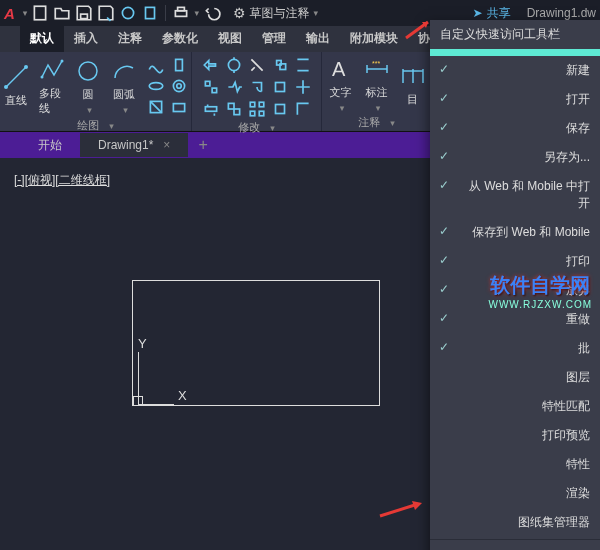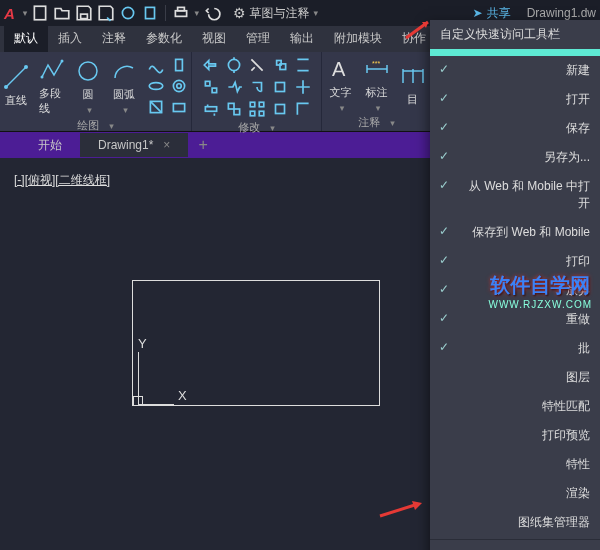--- a/index.html
+++ b/index.html
@@ -7,21 +7,21 @@
 
   .titlebar { height: 26px; background: #1b1e28; display: flex; align-items: center; padding: 0 4px; gap: 4px; }
   .logo { color: #e63946; font-weight: bold; font-size: 15px; font-style: italic; margin-right: 4px; }
   .qat-icon { width: 18px; height: 18px; display: inline-flex; align-items: center; justify-content: center; color: #c8c8c8; }
   .qat-sep { width: 1px; height: 16px; background: #3a3d48; margin: 0 2px; }
   .workspace { margin-left: 8px; display: flex; align-items: center; gap: 4px; color: #c8c8c8; }
   .gear { font-size: 14px; }
   .share { color: #5bb8e8; margin-left: auto; display: flex; align-items: center; gap: 4px; }
   .docname { margin-left: 12px; color: #aaa; }
 
-  .ribbon-tabs { height: 26px; background: #2f323e; display: flex; align-items: end; padding-left: 4px; }
+  .ribbon-tabs { height: 26px; background: #2f323e; display: flex; align-items: end; padding-left: 20px; font-weight: bold; }
   .ribbon-tab { padding: 5px 10px; color: #c8c8c8; font-size: 12px; }
   .ribbon-tab.active { background: #1b1e28; color: #fff; }
 
   .ribbon-panel { height: 80px; background: #34374a; display: flex; border-bottom: 1px solid #111; }
   .panel-group { display: flex; flex-direction: column; align-items: center; border-right: 1px solid #25283a; padding: 4px 6px 2px; }
   .panel-row { display: flex; align-items: center; gap: 10px; flex: 1; }
   .panel-label { font-size: 11px; color: #aaa; margin-top: 2px; display: flex; align-items: center; gap: 10px; }
   .big-btn { display: flex; flex-direction: column; align-items: center; gap: 3px; color: #dcdcdc; font-size: 11px; }
   .big-btn svg { width: 26px; height: 26px; }
   .iconrow { display: flex; gap: 5px; }

